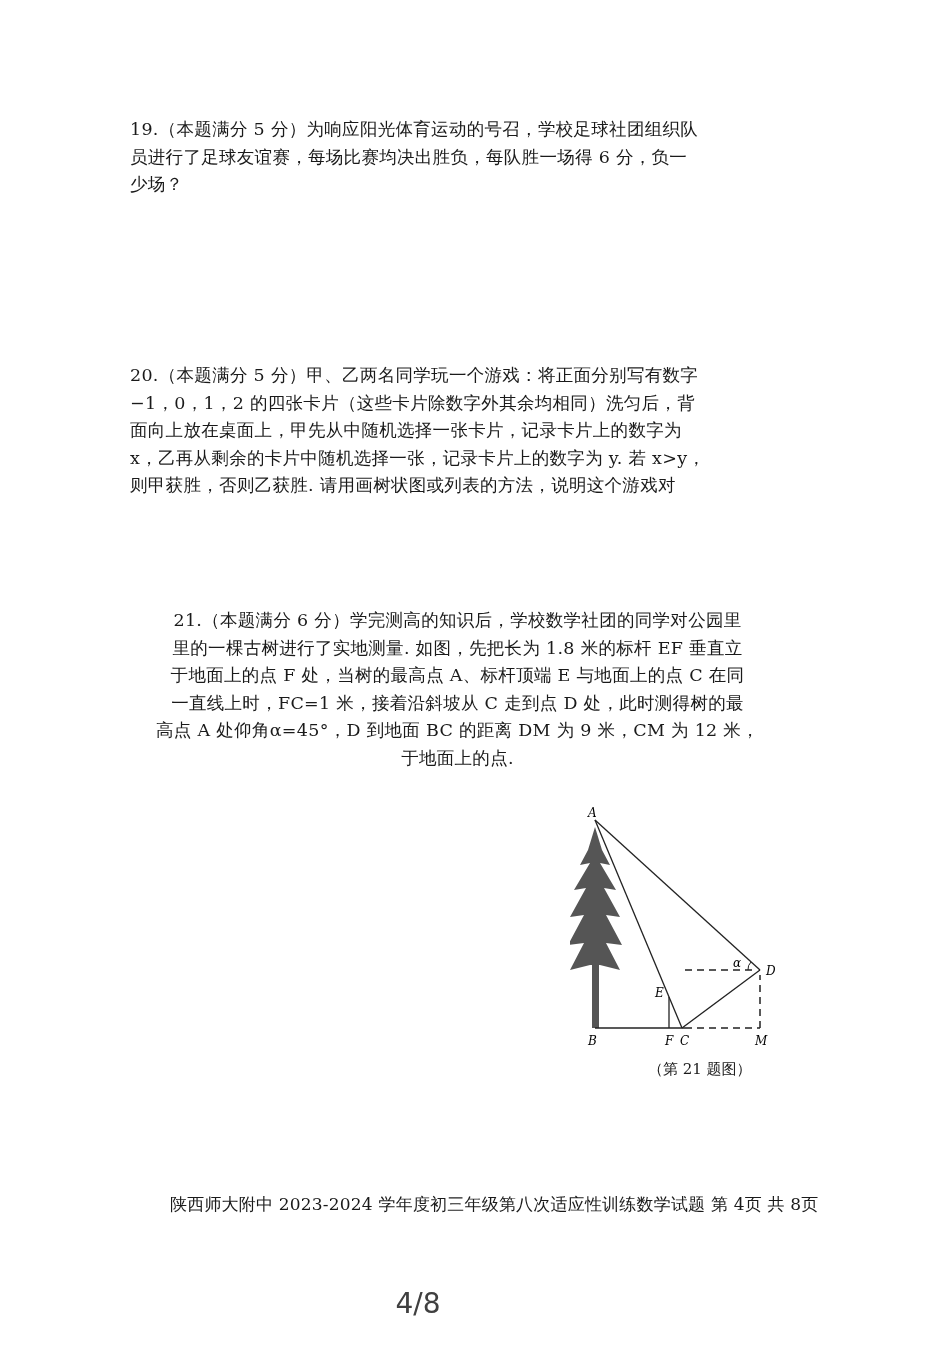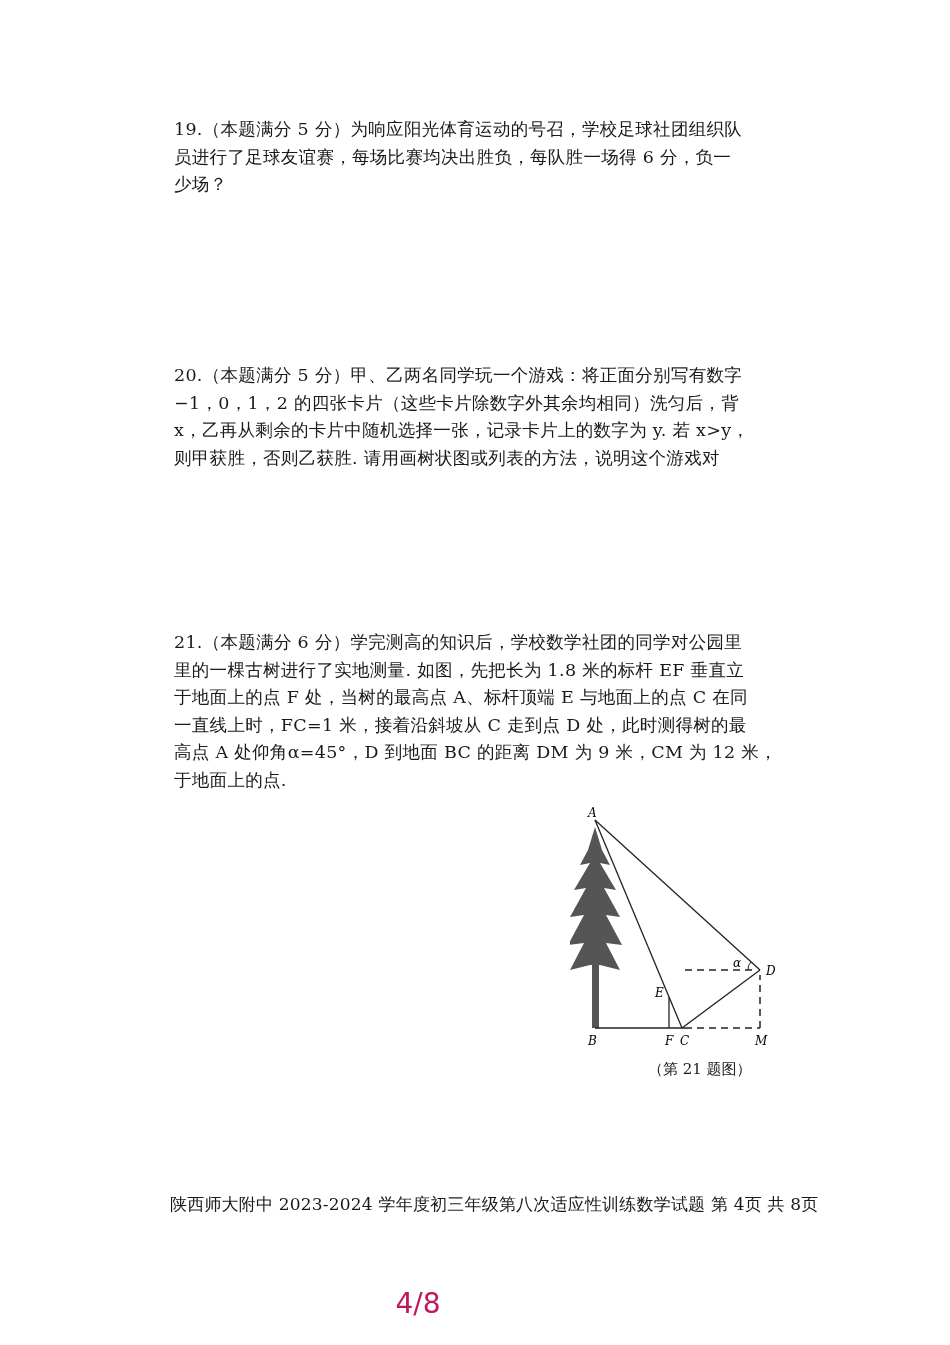--- a/index.html
+++ b/index.html
@@ -1,40 +1,41 @@
 <!DOCTYPE html>
 <html><head>
 <meta charset="utf-8">
 <style>
   html, body { margin:0; padding:0; }
   body { width:950px; height:1345px; background:#ffffff; position:relative; overflow:hidden;
          font-family:"DejaVu Serif", "Liberation Serif", serif; color:#1a1a1a; }
   .q { position:absolute; left:130px; width:655px; font-size:17.5px; line-height:27.5px; letter-spacing:0.3px; }
   .q19 { top:116px; }
   .q20 { top:362px; }
-  .q21 { top:629px; }
-  .line { display:block; white-space:nowrap;margin-left:44px; }
+  .q21 { top:607px;text-align:center; }
+  .line { display:block; white-space:nowrap; }
   .figure { position:absolute; left:570px; top:805px; width:230px; height:290px; }
   .caption { position:absolute; left:648px; top:1060px; font-size:15px; }
   .footer { position:absolute; left:170px; top:1193px; font-size:17px; letter-spacing:0.2px; white-space:nowrap; }
   .pagenum { position:absolute; left:0; width:836px; top:1287px; text-align:center;
-             font-family:"DejaVu Sans", "Liberation Sans", sans-serif; font-size:28px; color:#be185d; }
+             font-family:"DejaVu Sans", "Liberation Sans", sans-serif; font-size:28px; color:#404040; }
 </style>
 </head>
 <body>
 
 <div class="q q19">
   <span class="line">19.（本题满分 5 分）为响应阳光体育运动的号召，学校足球社团组织队</span>
   <span class="line">员进行了足球友谊赛，每场比赛均决出胜负，每队胜一场得 6 分，负一</span>
   <span class="line">少场？</span>
 </div>
 
 <div class="q q20">
   <span class="line">20.（本题满分 5 分）甲、乙两名同学玩一个游戏：将正面分别写有数字</span>
   <span class="line">−1，0，1，2 的四张卡片（这些卡片除数字外其余均相同）洗匀后，背</span>
+  <span class="line">面向上放在桌面上，甲先从中随机选择一张卡片，记录卡片上的数字为</span>
   <span class="line">x，乙再从剩余的卡片中随机选择一张，记录卡片上的数字为 y. 若 x&gt;y，</span>
   <span class="line">则甲获胜，否则乙获胜. 请用画树状图或列表的方法，说明这个游戏对</span>
 </div>
 
 <div class="q q21">
   <span class="line">21.（本题满分 6 分）学完测高的知识后，学校数学社团的同学对公园里</span>
   <span class="line">里的一棵古树进行了实地测量. 如图，先把长为 1.8 米的标杆 EF 垂直立</span>
   <span class="line">于地面上的点 F 处，当树的最高点 A、标杆顶端 E 与地面上的点 C 在同</span>
   <span class="line">一直线上时，FC=1 米，接着沿斜坡从 C 走到点 D 处，此时测得树的最</span>
   <span class="line">高点 A 处仰角α=45°，D 到地面 BC 的距离 DM 为 9 米，CM 为 12 米，</span>

